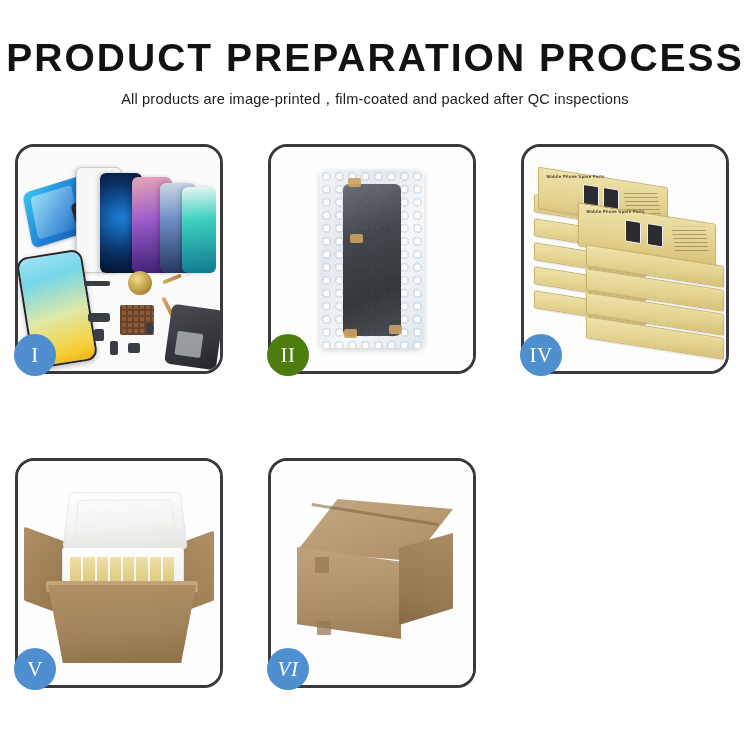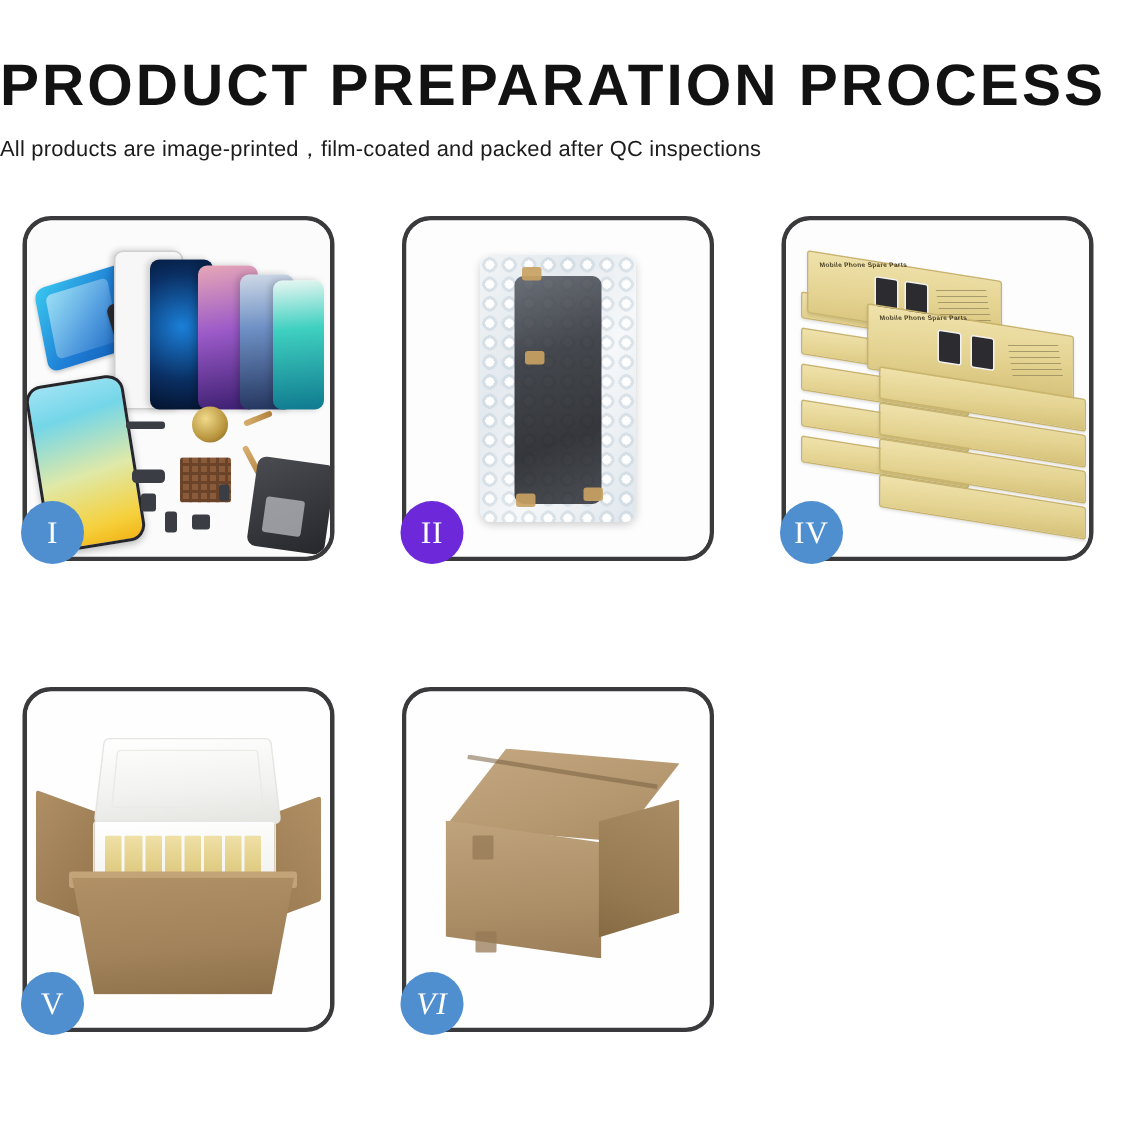--- a/index.html
+++ b/index.html
@@ -6,21 +6,21 @@
   body{
     width:750px;height:750px;
     background:#ffffff;
     font-family:"Liberation Sans", sans-serif;
     overflow:hidden;
     position:relative;
   }
   .page{width:750px;height:750px;position:relative;}
 
   
-  .header{padding-top:38px;}
+  .header{text-align:center;padding-top:38px;}
   .title{
     font-size:39px;
     font-weight:700;
     letter-spacing:2.0px;
     color:#121212;
     line-height:1.05;
     white-space:nowrap;
   }
   .subtitle{
     margin-top:11px;
@@ -328,21 +328,21 @@
     <div class="card" style="border-color: rgb(58, 58, 60);">
       <div class="card-inner p2">
         <div class="bag">
           <div class="bag-item"></div>
           <span class="tape" style="left:28px;top:8px;"></span>
           <span class="tape" style="left:30px;top:64px;"></span>
           <span class="tape" style="left:24px;bottom:10px;"></span>
           <span class="tape" style="right:22px;bottom:14px;"></span>
         </div>
       </div>
-      <div class="badge" style="background: #6d28d9;">II</div>
+      <div class="badge" style="background: #4d7c0f;">II</div>
     </div>
 
 
     <div class="card" style="border-color: rgb(58, 58, 60);">
       <div class="card-inner p4">
         <div class="stack">
           <div class="sbox" style="left:0;top:30px;width:110px;height:16px;transform:skewY(9deg);"></div>
           <div class="sbox" style="left:0;top:54px;width:110px;height:16px;transform:skewY(9deg);"></div>
           <div class="sbox" style="left:0;top:78px;width:110px;height:16px;transform:skewY(9deg);"></div>
           <div class="sbox" style="left:0;top:102px;width:110px;height:16px;transform:skewY(9deg);"></div>

